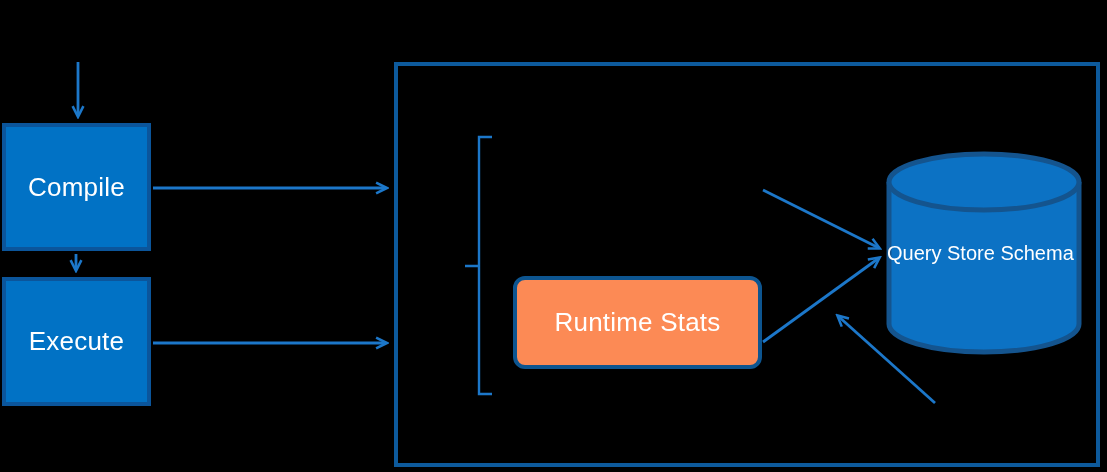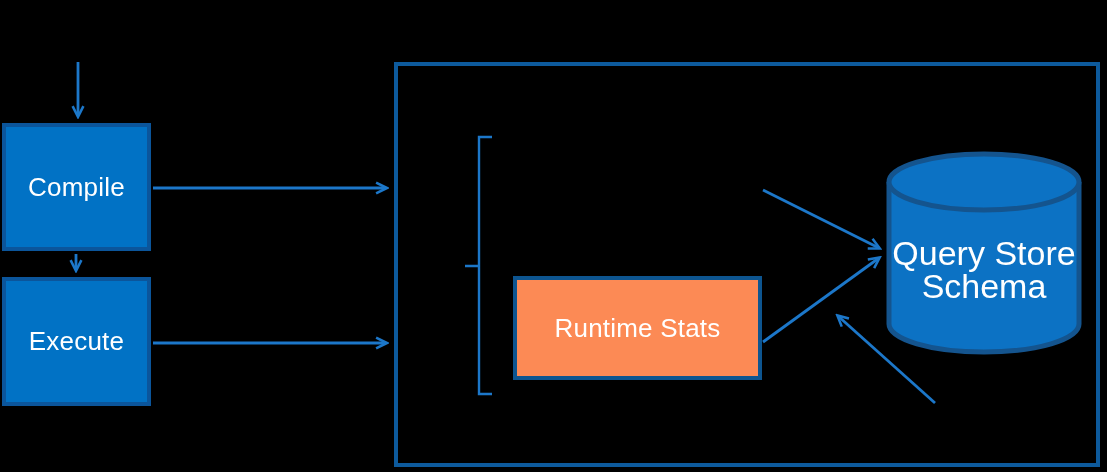--- a/index.html
+++ b/index.html
@@ -29,40 +29,39 @@
     background: #0172C5;
     border: 4px solid #0B559B;
   }
   .node-orange {
     background: #FC8A55;
     border: 4px solid #0D5590;
   }
   #compile-box  { left: 2px;   top: 123px; width: 149px; height: 128px; }
   #execute-box  { left: 2px;   top: 277px; width: 149px; height: 129px; }
   #plan-store-box    { left: 513px; top: 123px; width: 249px; height: 130px; }
-  #runtime-stats-box { left: 513px; top: 276px; width: 249px; height: 104px; }
+  #runtime-stats-box { left: 513px; top: 276px; width: 249px; height: 93px; border-radius: 12px; }
   #container-box {
     position: absolute;
     box-sizing: border-box;
     left: 394px; top: 62px; width: 706px; height: 405px;
     border: 4px solid #0D5A9C;
     background: transparent;
   }
   #connector-layer {
     position: absolute;
     left: 0; top: 0;
     width: 1107px; height: 472px;
     pointer-events: none;
   }
   #cylinder-label {
     position: absolute;
     left: 887px; top: 237px; width: 194px;
-    text-align: center;
     color: #ffffff;
-    font-size: 34px;
+    font-size: 20px;
     line-height: 33px;
   }
 </style>
 </head>
 <body>
 
 <div class="stage">
 
   <div id="container-box"></div>
 

